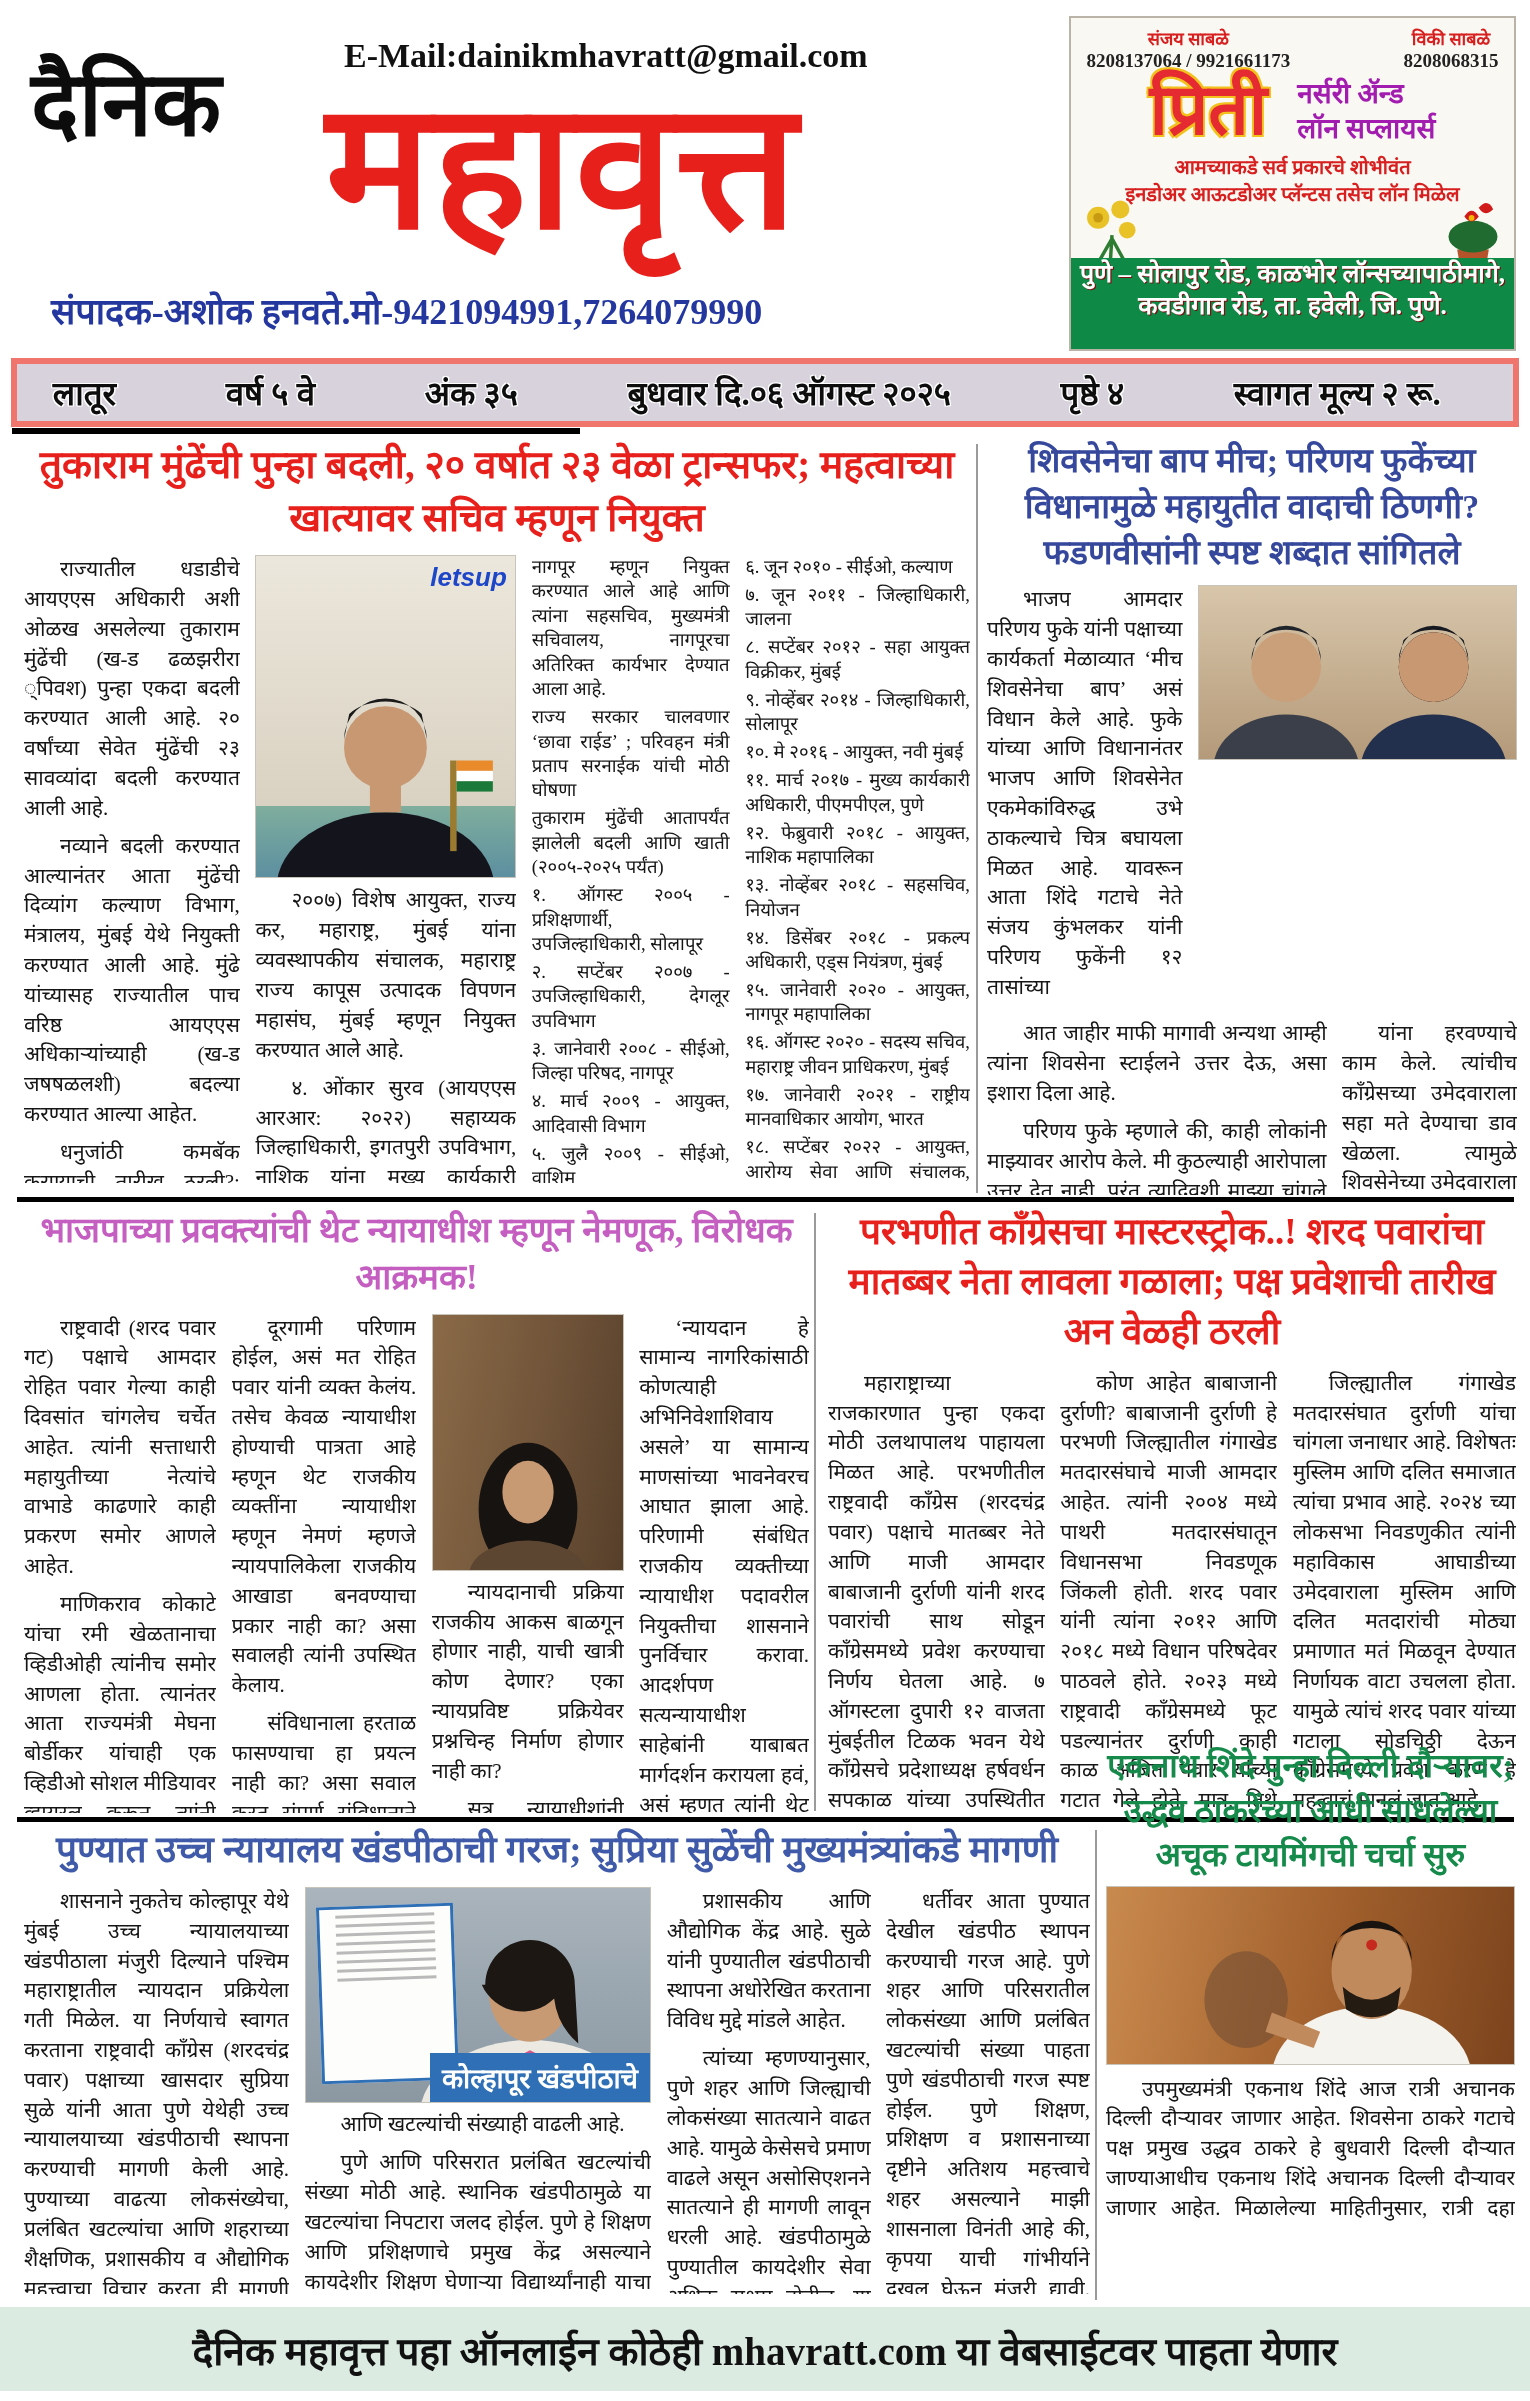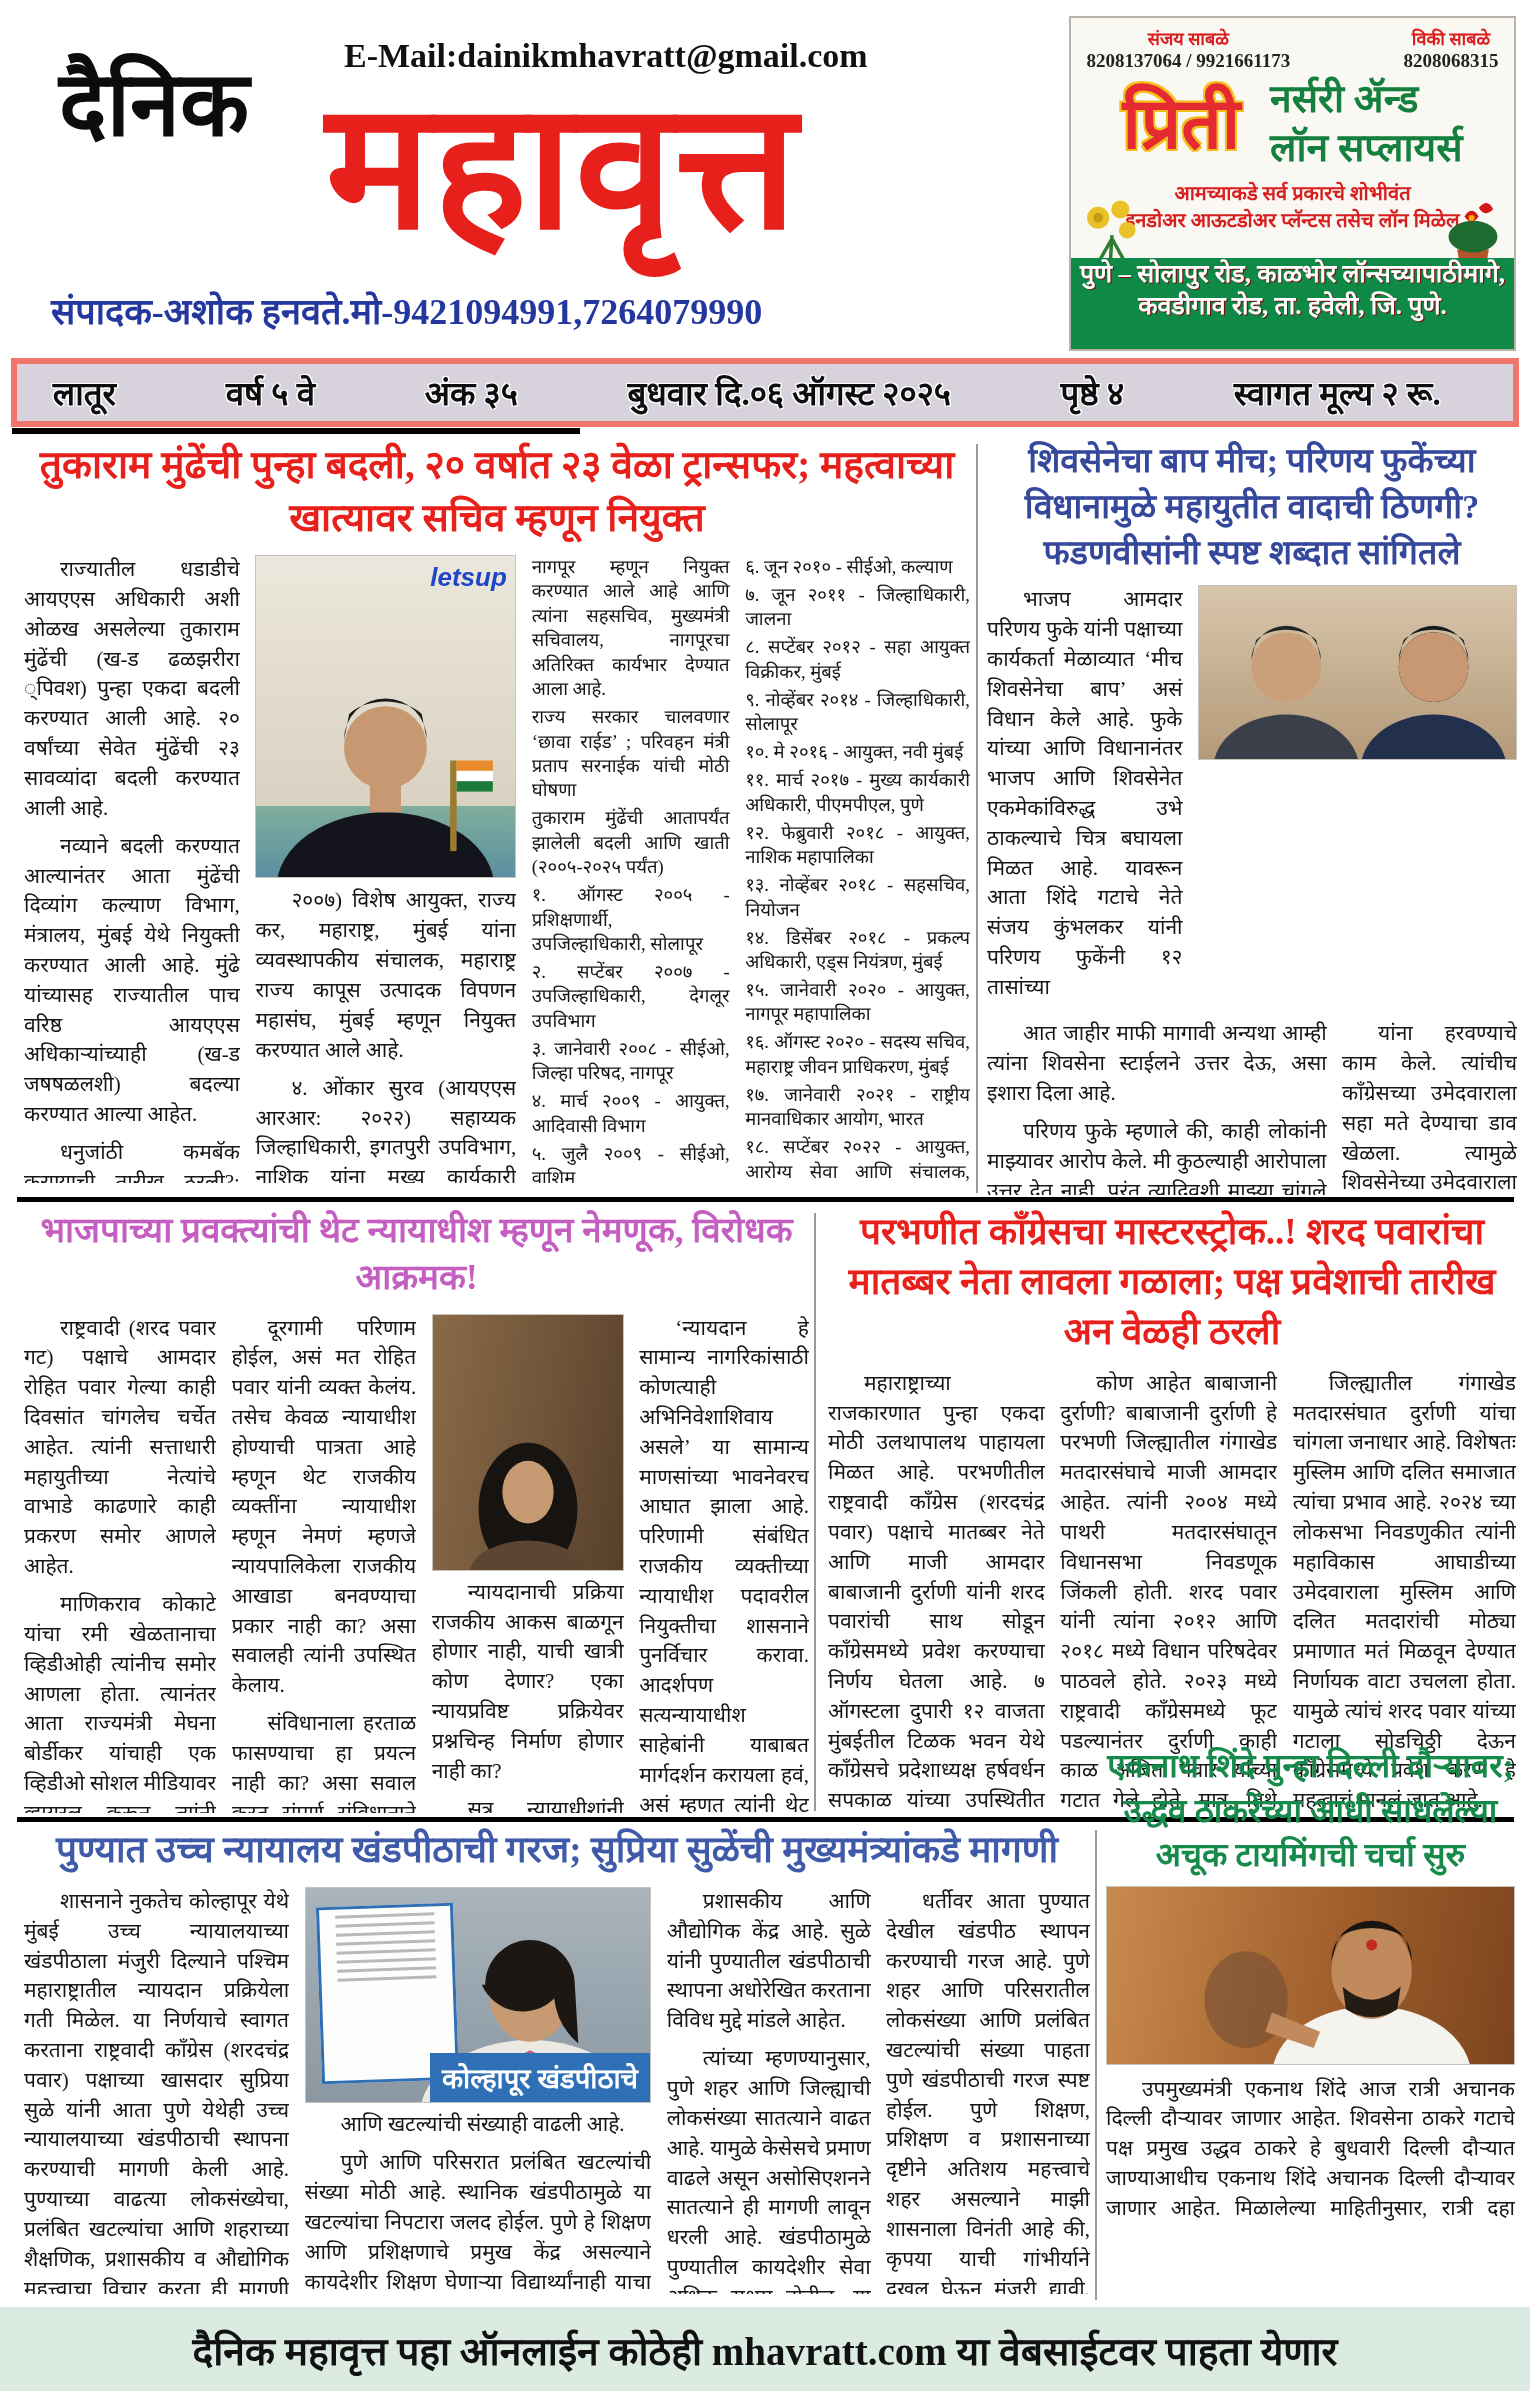--- a/index.html
+++ b/index.html
@@ -1,36 +1,36 @@
 <!DOCTYPE html>
 <html style="font-size:9.6px"><head>
 <meta charset="utf-8">
 <style>
   html,body{margin:0;padding:0;background:#888;}
   #page{
     position:relative;width:1530px;height:2401px;background:#ffffff;
     font-family:"Liberation Serif","DejaVu Serif",serif;color:#151515;overflow:hidden;
   }
   
-  .daily{position:absolute;left:31px;top:60px;font-size:90px;font-weight:900;color:#0c0c0c;line-height:1;margin-left:28px;}
+  .daily{position:absolute;left:31px;top:60px;font-size:90px;font-weight:900;color:#0c0c0c;line-height:1;}
   .mast-email{position:absolute;left:344px;top:37px;font-size:34px;font-weight:700;color:#111;}
   .mast-title{position:absolute;left:96px;top:71px;width:933px;text-align:center;
     font-size:176px;font-weight:900;color:#e8201c;line-height:1.1;letter-spacing:2.4px;}
   .editor-line{position:absolute;left:51px;top:286px;font-size:36px;font-weight:800;color:#23379f;}
   
   .adbox{position:absolute;left:1069px;top:15.5px;width:447px;height:335px;background:#faf8f2;
     border:2.4px solid #b9b3a8;box-sizing:border-box;overflow:hidden;}
   .ad-contacts{display:flex;justify-content:space-between;padding:8.4px 15.5px 0 15.5px;}
   .ad-contact{text-align:center;}
   .ad-contact .nm{font-size:18px;font-weight:700;color:#d81f1f;}
   .ad-contact .ph{font-size:19px;font-weight:700;color:#222;}
   .ad-brandrow{display:flex;align-items:center;justify-content:center;gap:30px;margin-top:3.6px;}
   .ad-brand{font-size:71px;font-weight:900;color:#e62a32;line-height:1;
     text-shadow:1.8px 1.8px 0 #f2c11c,-1.8px -1.8px 0 #f2c11c,1.8px -1.8px 0 #f2c11c,-1.8px 1.8px 0 #f2c11c;}
-  .ad-brand-sub{font-size:39px;font-weight:800;color:#15803d;line-height:1.25;}
+  .ad-brand-sub{font-size:28px;font-weight:800;color:#a21caf;line-height:1.25;}
   .ad-desc{margin-top:7.2px;text-align:center;font-size:20px;font-weight:700;color:#d81f1f;line-height:1.35;}
   .ad-band{position:absolute;left:0;bottom:0;width:100%;height:91px;background:#0e8a46;
     display:flex;flex-direction:column;align-items:center;justify-content:flex-start;}
   .ad-band div{font-size:25px;font-weight:800;color:#fff;line-height:1.3;
     text-shadow:1.2px 1.2px 0 #7a1010;}
   .ad-flower{position:absolute;}
   .ad-flower.left{left:4.8px;top:179px;width:72px;height:90px;}
   .ad-flower.right{right:4.8px;top:167px;width:72px;height:96px;}
   
   .datebar{position:absolute;left:10.8px;top:358px;width:1508px;height:69px;box-sizing:border-box;

